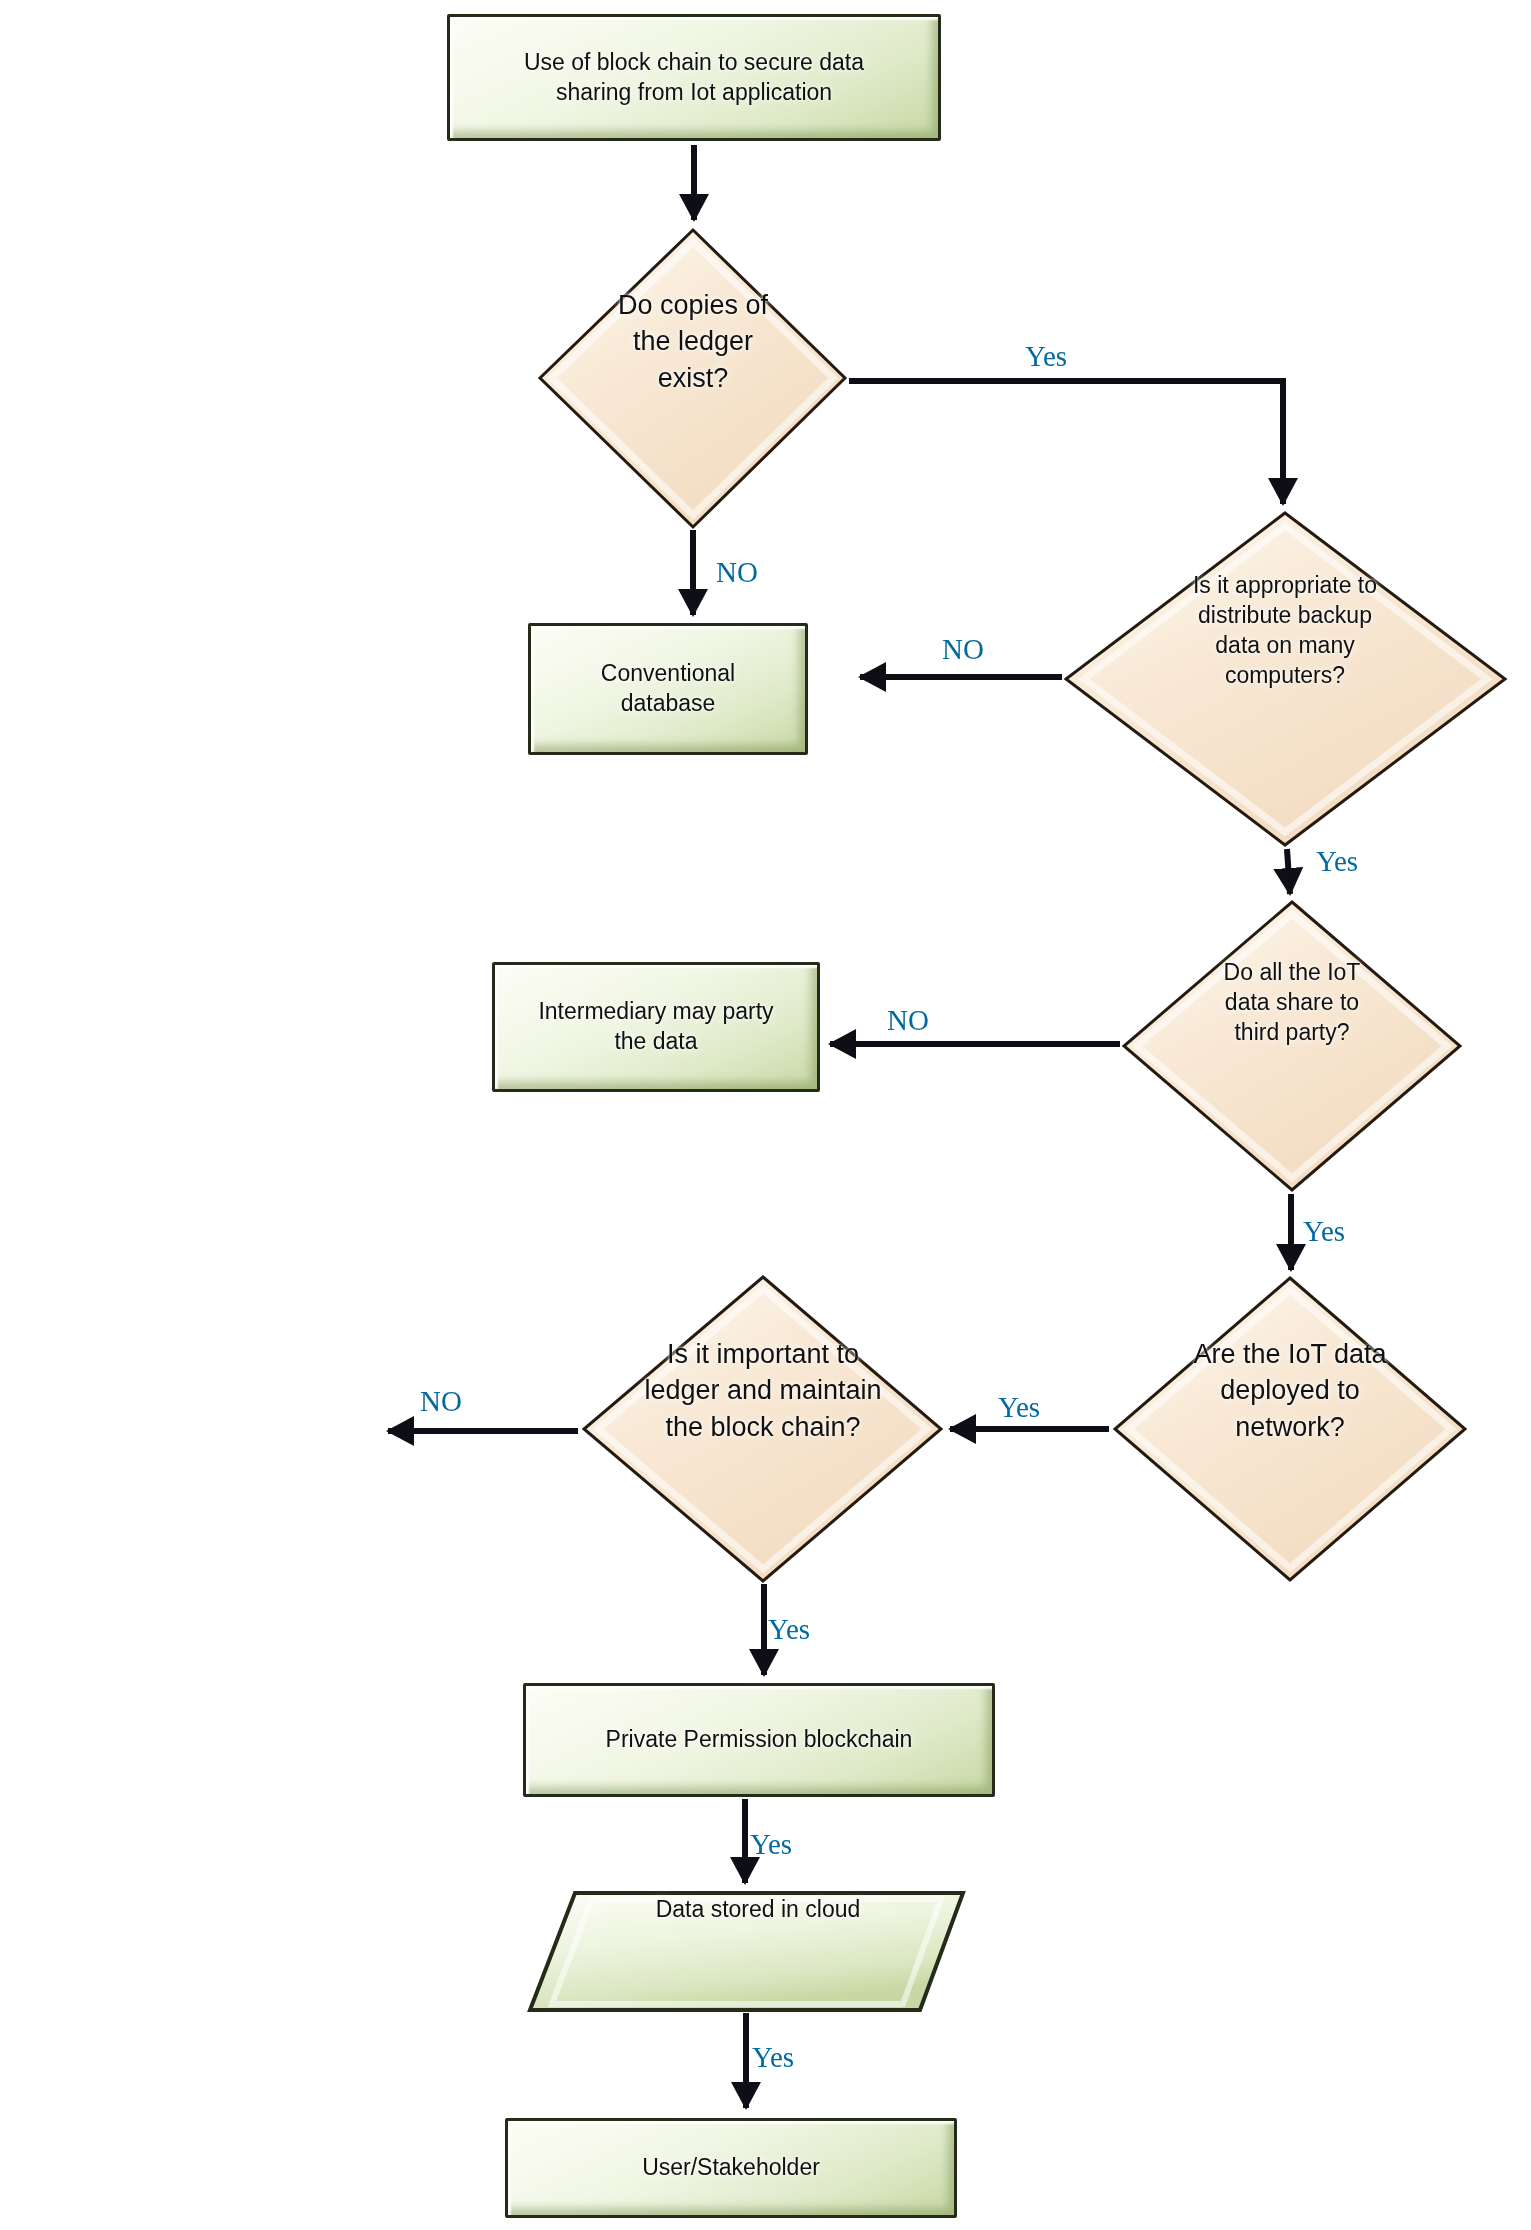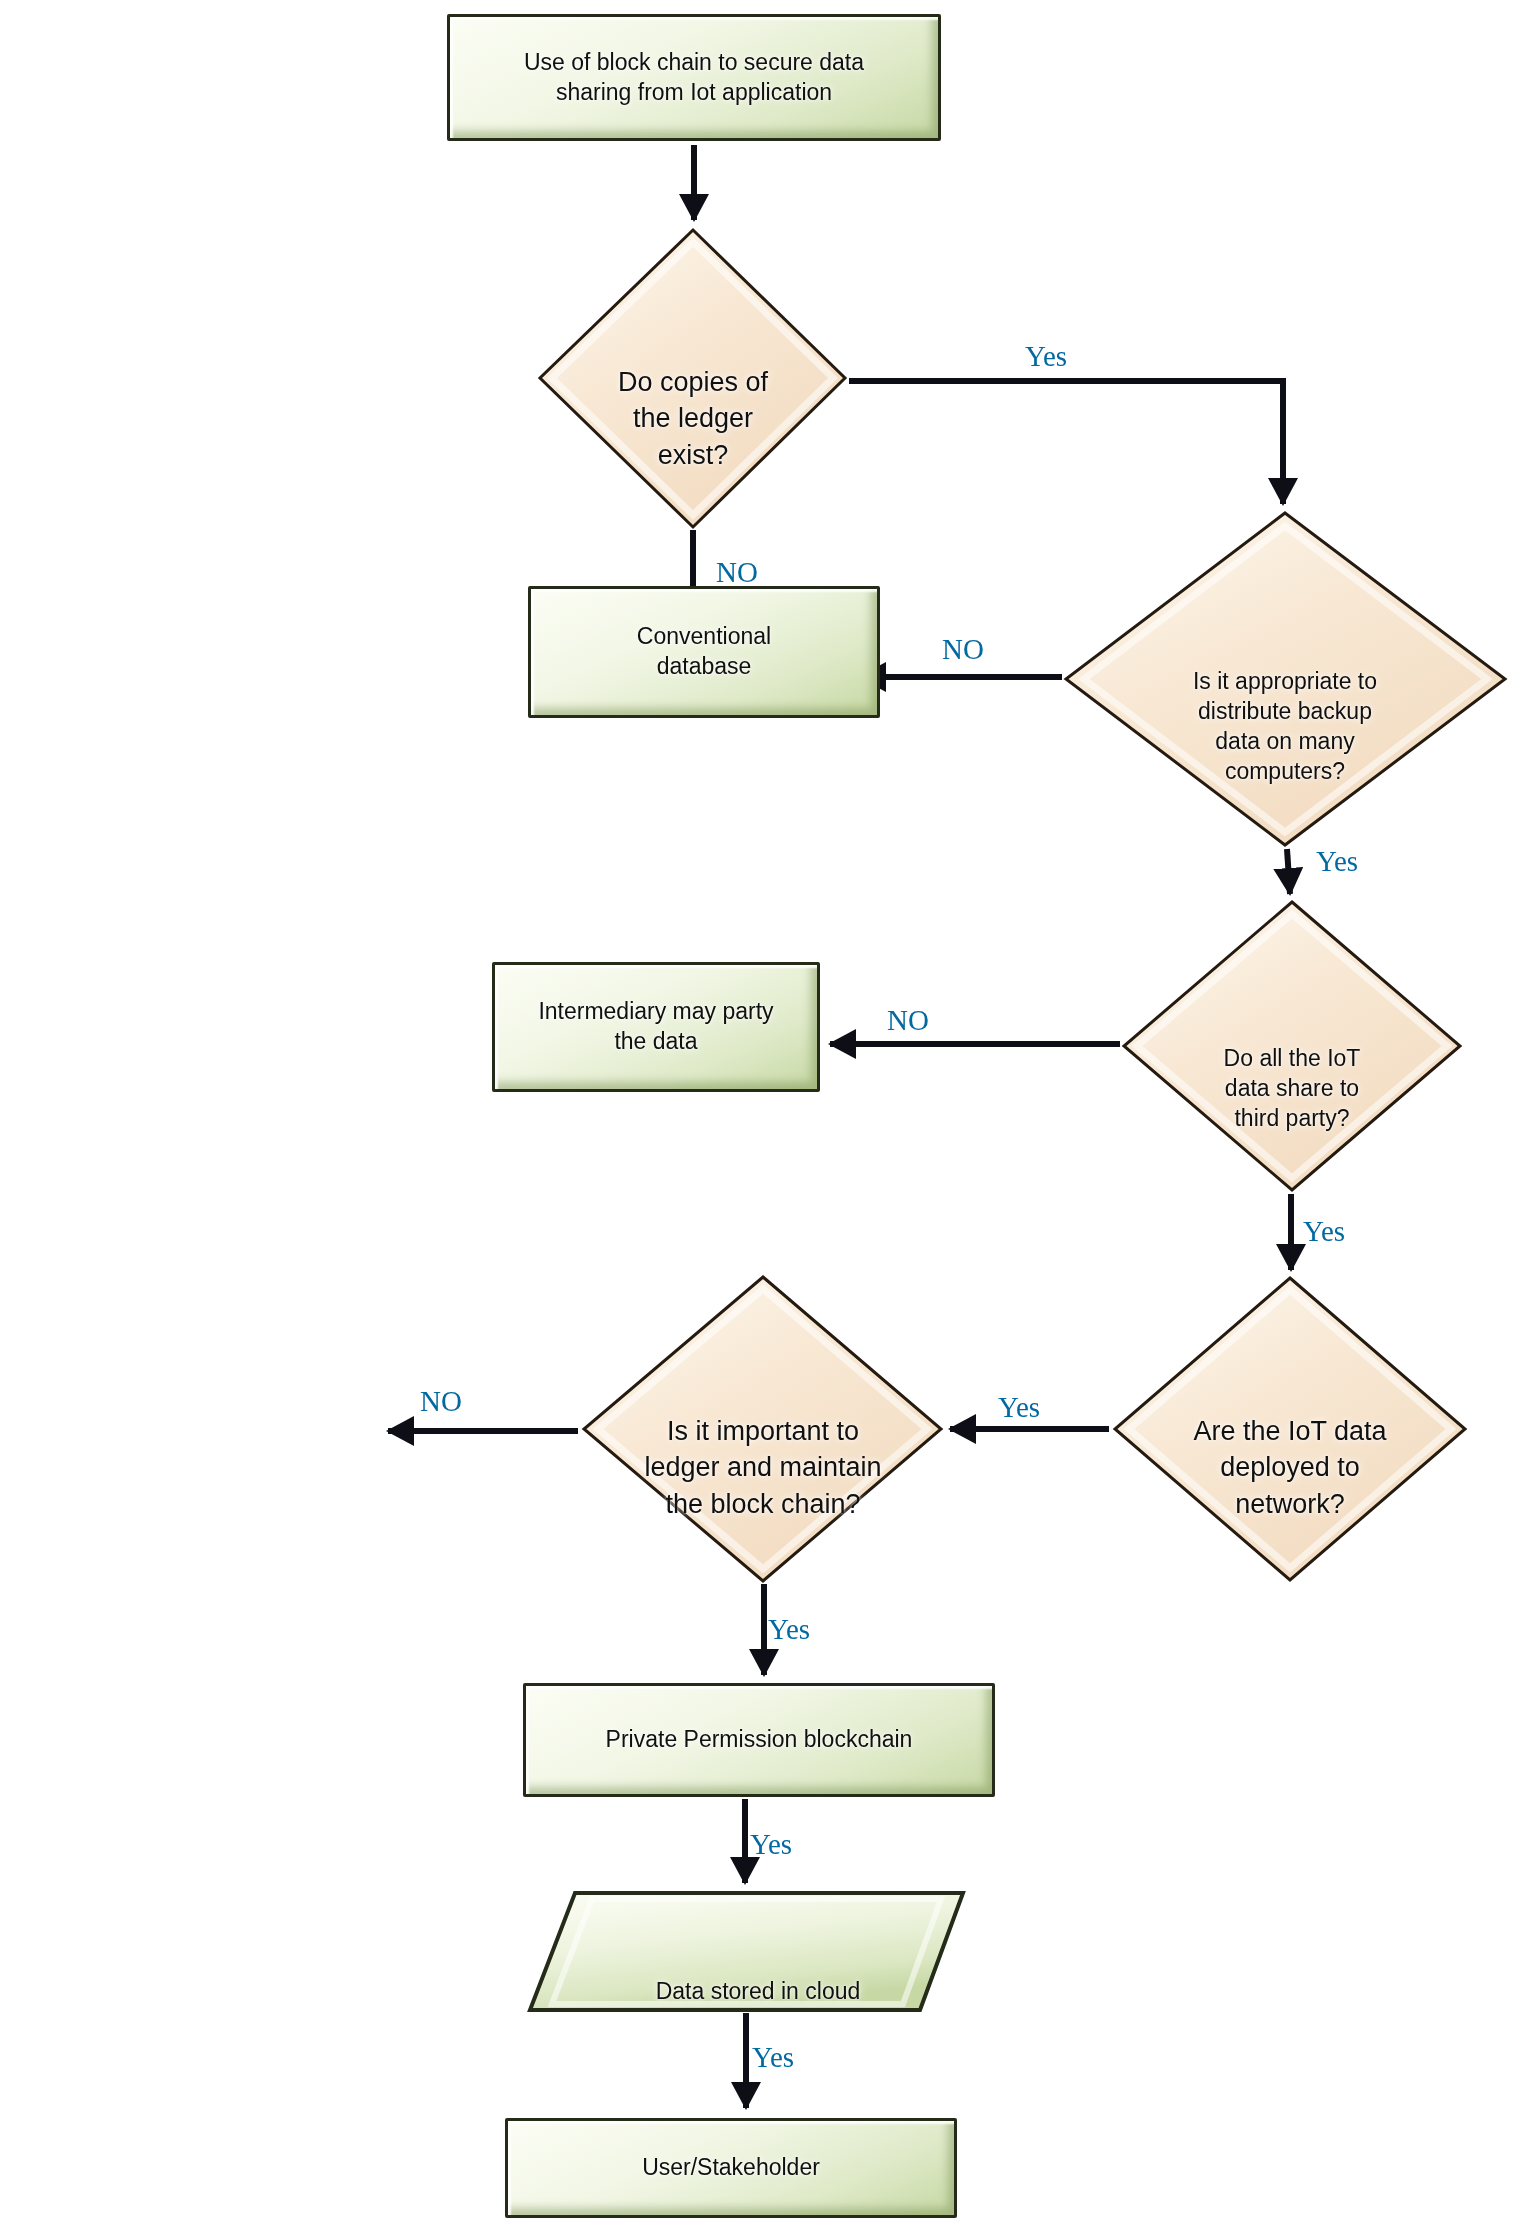--- a/index.html
+++ b/index.html
@@ -33,21 +33,21 @@
     white-space: pre-line;
     text-align: center;
     line-height: 1.3;
     text-shadow: 0 0 8px rgba(255,255,255,0.95), 0 0 3px rgba(255,255,255,0.9);
   }
   .serif-label { font-family: Liberation Sans, sans-serif; font-size: 23px; }
   .sans-label  { font-family: "Liberation Sans", sans-serif; font-size: 27px; line-height: 1.35; }
   .overlay {
     position: absolute;
     display: flex;
-    align-items: flex-end;
+    align-items: flex-start;
     justify-content: center;
     text-align: center;
     pointer-events: none;
   }
   .edge-label {
     position: absolute;
     transform: translate(-50%, -50%);
     font-family: "Liberation Serif", serif;
     font-size: 29px;
     color: #0369a1;
@@ -107,21 +107,21 @@
 
     <polygon points="575,1893 963,1893 920,2010 530,2010" fill="url(#greenGrad)" stroke="#242b18" stroke-width="4"></polygon>
     <polygon points="592,1899 941,1899 903,2004 552,2004" fill="none" stroke="rgba(255,255,255,0.55)" stroke-width="6"></polygon>
   </svg>
 
   <div class="box" style="left:447px; top:14px; width:494px; height:127px;">
     <span class="node-text serif-label">Use of block chain to secure data
 sharing from Iot application</span>
   </div>
 
-  <div class="box" style="left:528px; top:586px; width:352px; height:132px;">
+  <div class="box" style="left:528px; top:623px; width:280px; height:132px;">
     <span class="node-text serif-label">Conventional
 database</span>
   </div>
 
   <div class="box" style="left:492px; top:962px; width:328px; height:130px;">
     <span class="node-text serif-label">Intermediary may party
 the data</span>
   </div>
 
 

